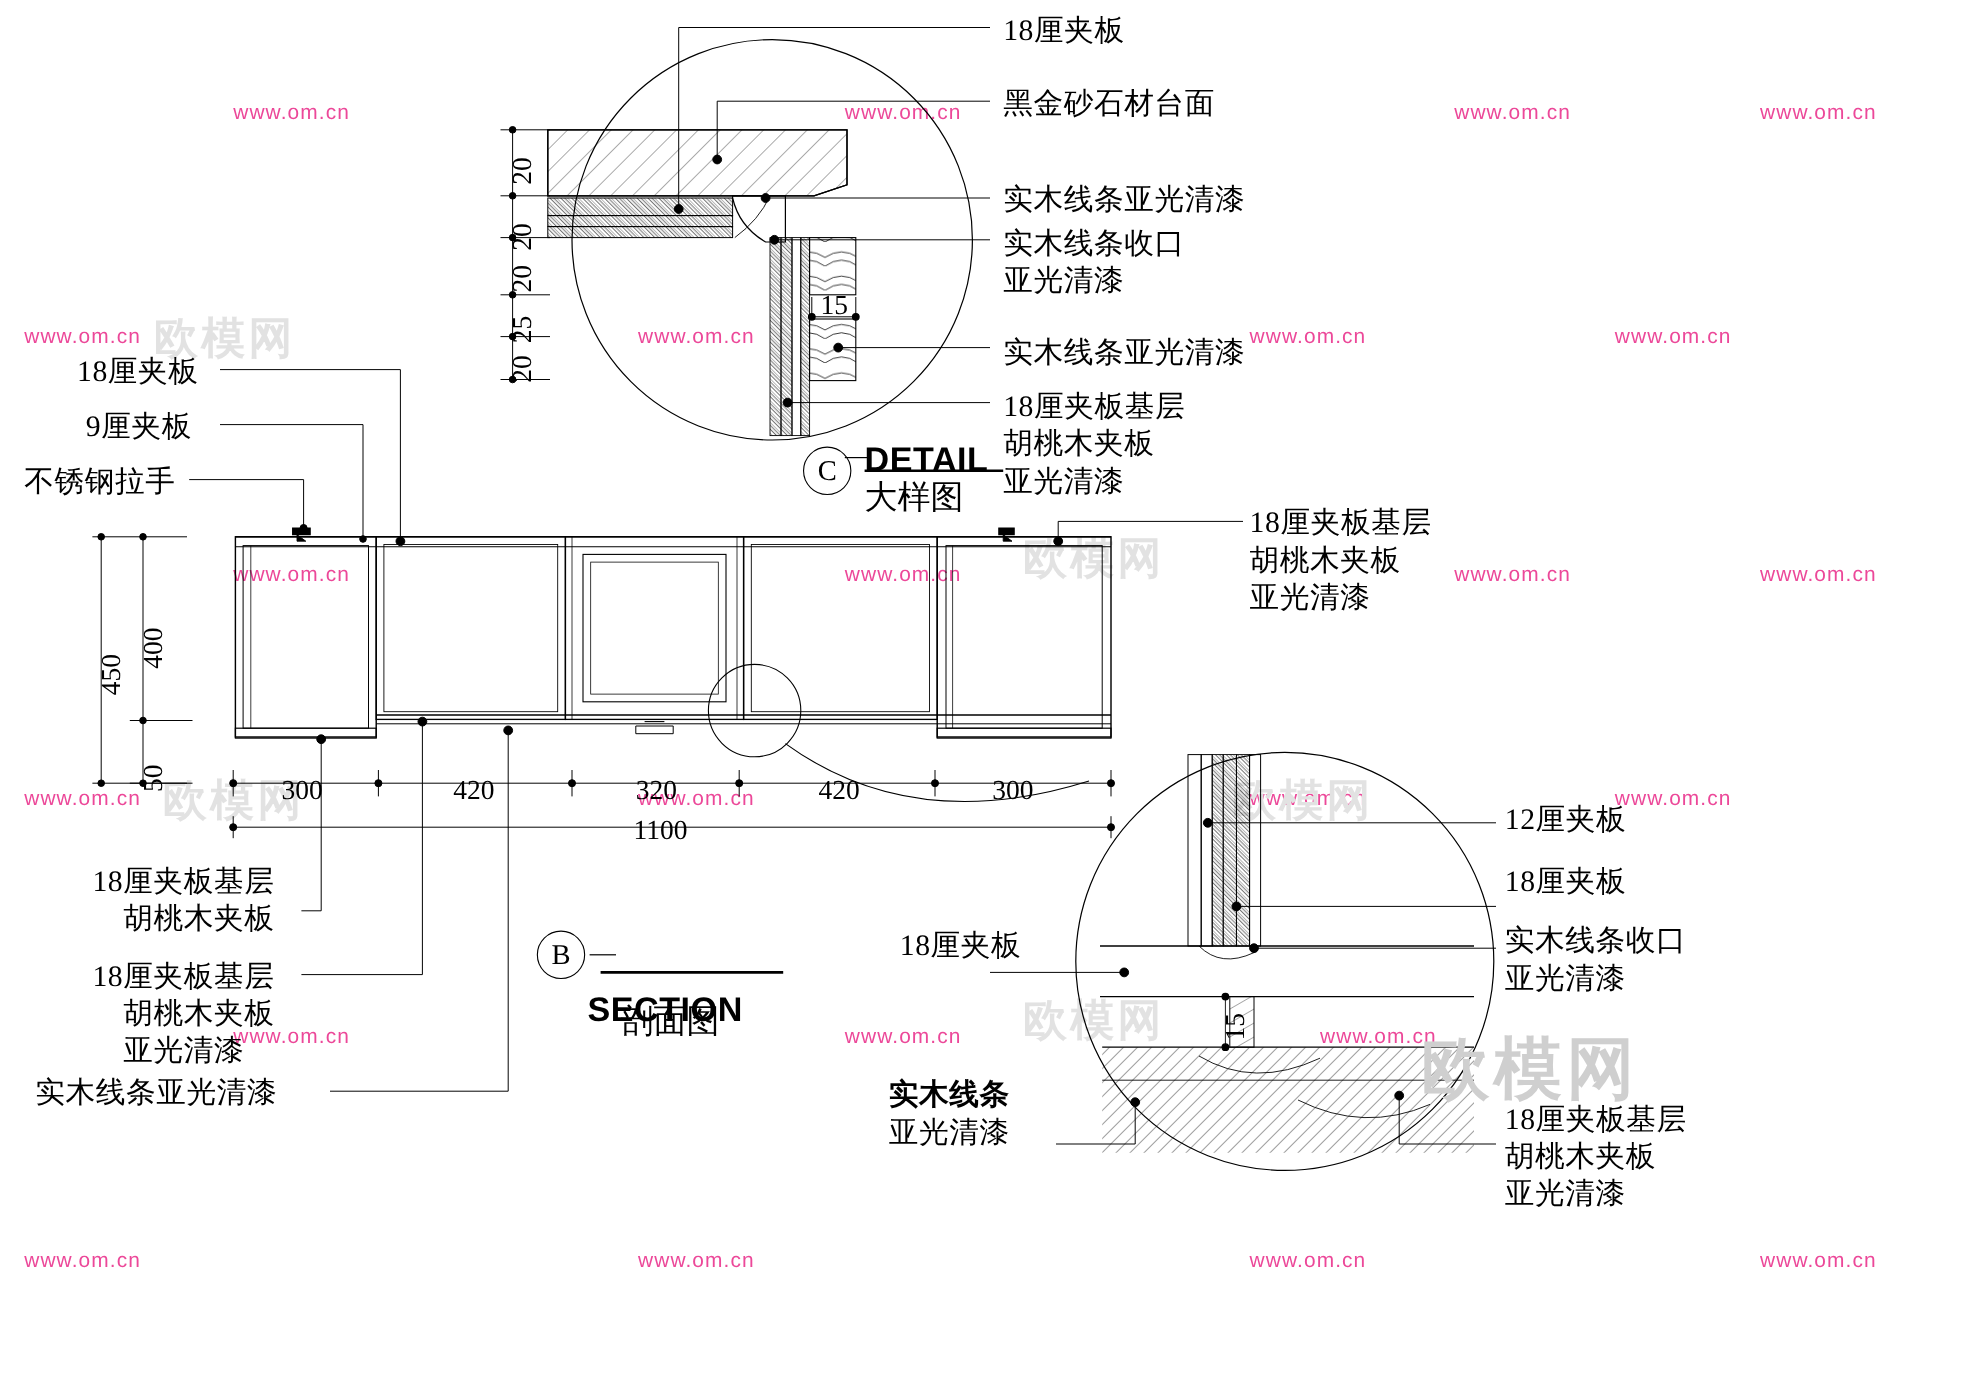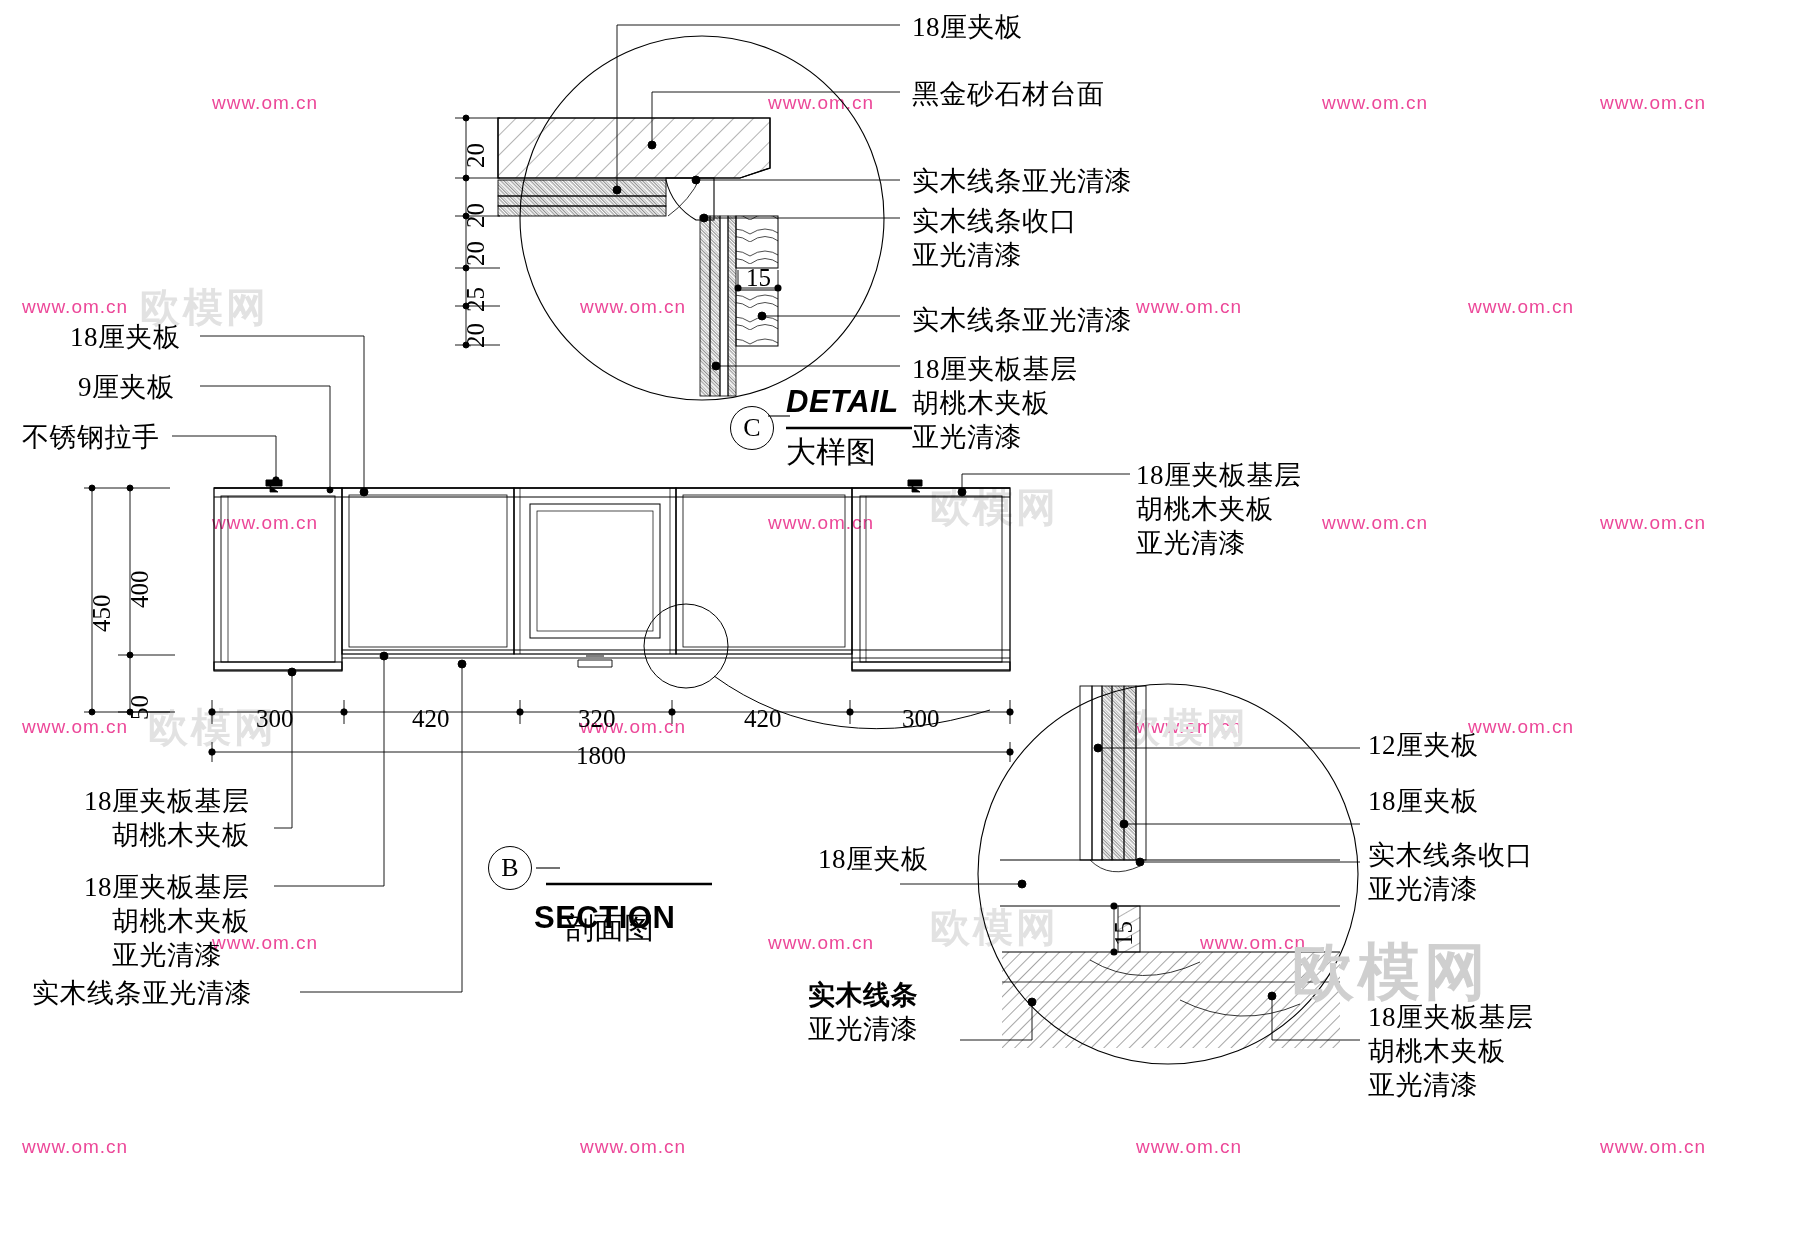--- a/index.html
+++ b/index.html
@@ -392,37 +392,37 @@
   <div class="lbl" style="left:912px; top:77px;">黑金砂石材台面</div>
   <div class="lbl" style="left:912px; top:164px;">实木线条亚光清漆</div>
   <div class="lbl" style="left:912px; top:204px;">实木线条收口</div>
   <div class="lbl" style="left:912px; top:238px;">亚光清漆</div>
   <div class="lbl" style="left:912px; top:303px;">实木线条亚光清漆</div>
   <div class="lbl" style="left:912px; top:352px;">18厘夹板基层</div>
   <div class="lbl" style="left:912px; top:386px;">胡桃木夹板</div>
   <div class="lbl" style="left:912px; top:420px;">亚光清漆</div>
 
   <div class="bubble" style="left:730px; top:406px; width:42px; height:42px;">C</div>
-  <div class="title-en" style="left:786px; top:384px;font-style:italic;">DETAIL</div>
+  <div class="title-en" style="left:786px; top:400px;">DETAIL</div>
   <div class="title-cn" style="left:786px; top:432px;">大样图</div>
 
   <div class="lbl" style="left:70px; top:320px;">18厘夹板</div>
   <div class="lbl" style="left:78px; top:370px;">9厘夹板</div>
   <div class="lbl" style="left:22px; top:420px;">不锈钢拉手</div>
 
   <div class="dimv" style="left:88px; top:632px;">450</div>
   <div class="dimv" style="left:126px; top:608px;">400</div>
   <div class="dimv" style="left:126px; top:720px;">50</div>
 
   <div class="dim" style="left:256px; top:705px;">300</div>
   <div class="dim" style="left:412px; top:705px;">420</div>
   <div class="dim" style="left:578px; top:705px;">320</div>
   <div class="dim" style="left:744px; top:705px;">420</div>
   <div class="dim" style="left:902px; top:705px;">300</div>
-  <div class="dim" style="left:576px; top:742px;">1800</div>
+  <div class="dim" style="left:576px; top:742px;">1100</div>
 
   <div class="lbl" style="left:1136px; top:458px;">18厘夹板基层</div>
   <div class="lbl" style="left:1136px; top:492px;">胡桃木夹板</div>
   <div class="lbl" style="left:1136px; top:526px;">亚光清漆</div>
 
   <div class="lbl" style="left:84px; top:784px;">18厘夹板基层</div>
   <div class="lbl" style="left:112px; top:818px;">胡桃木夹板</div>
 
   <div class="lbl" style="left:84px; top:870px;">18厘夹板基层</div>
   <div class="lbl" style="left:112px; top:904px;">胡桃木夹板</div>

